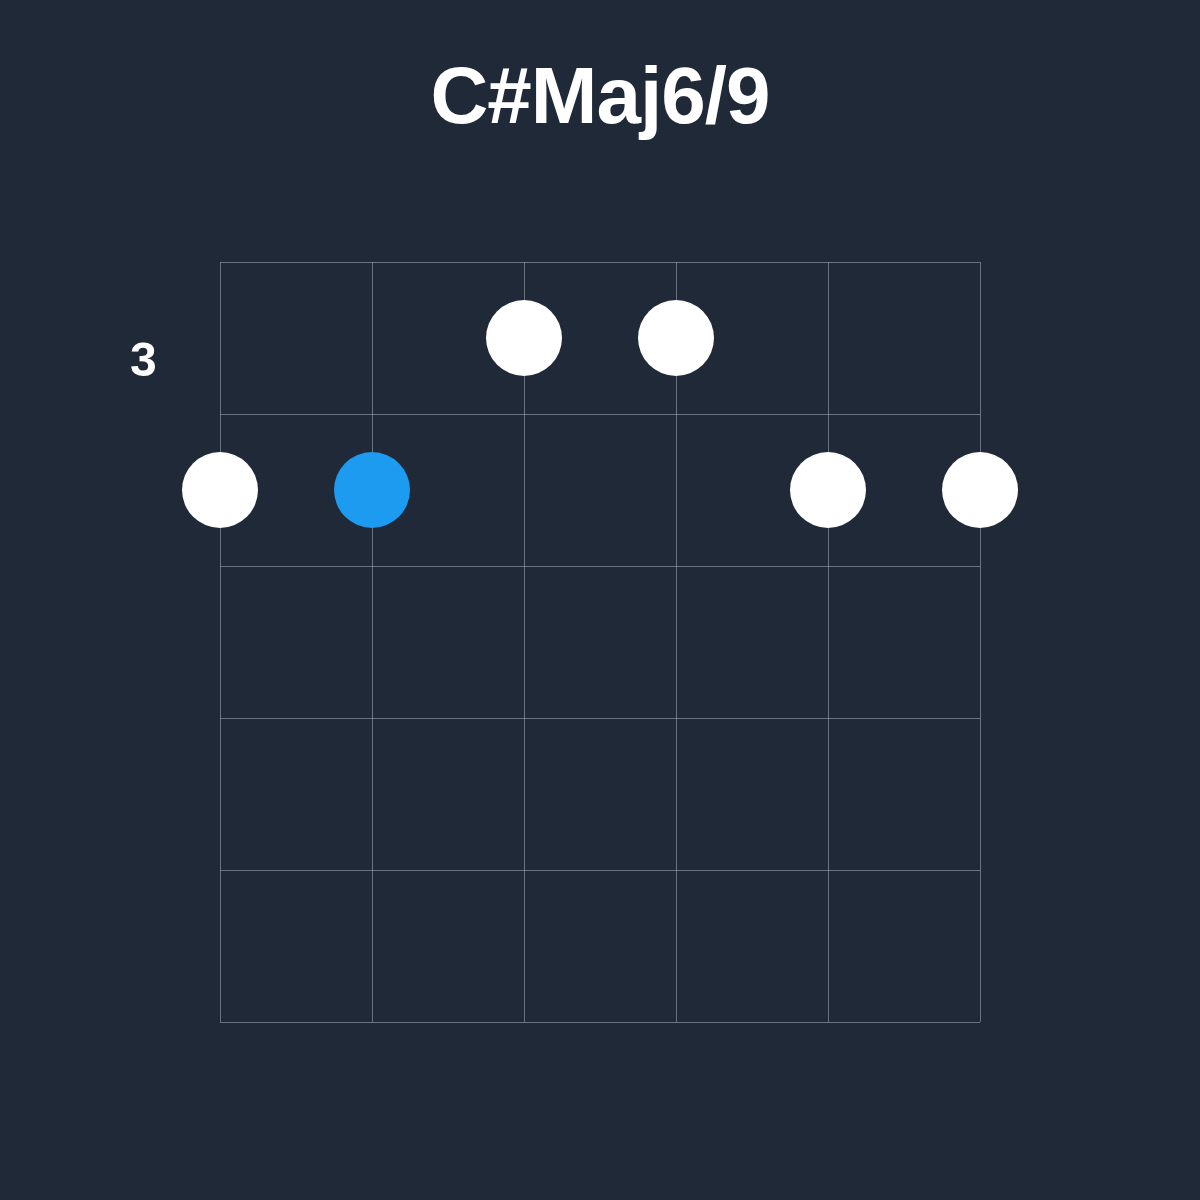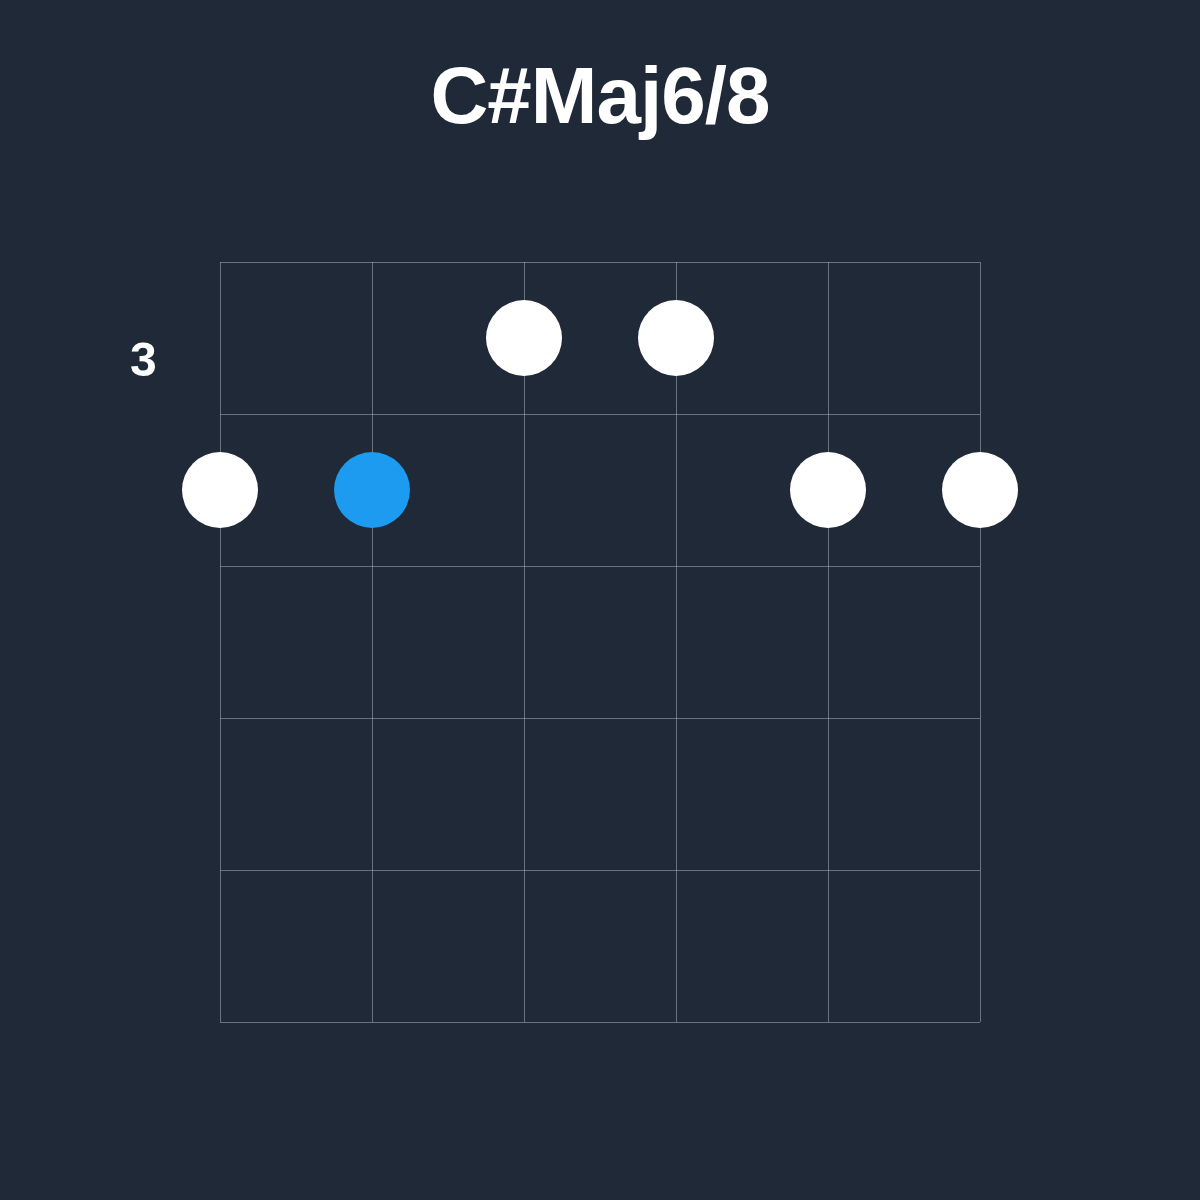--- a/index.html
+++ b/index.html
@@ -65,21 +65,21 @@
       border-radius: 50%;
       transform: translate(-50%, -50%);
     }
     .dot-white { background: #ffffff; }
     .dot-blue  { background: #1d9bf0; }
   </style>
 </head>
 <body>
 
 <div class="container">
-  <h1 class="chord-title">C#Maj6/8</h1>
+  <h1 class="chord-title">C#Maj6/9</h1>
 
   <div class="diagram-wrapper">
     <div class="fret-label">3</div>
     <div class="fretboard" id="fretboard">
         <div class="string" style="left: 0px;"></div>
         <div class="string" style="left: 152px;"></div>
         <div class="string" style="left: 304px;"></div>
         <div class="string" style="left: 456px;"></div>
         <div class="string" style="left: 608px;"></div>
         <div class="string" style="left: 760px;"></div>

